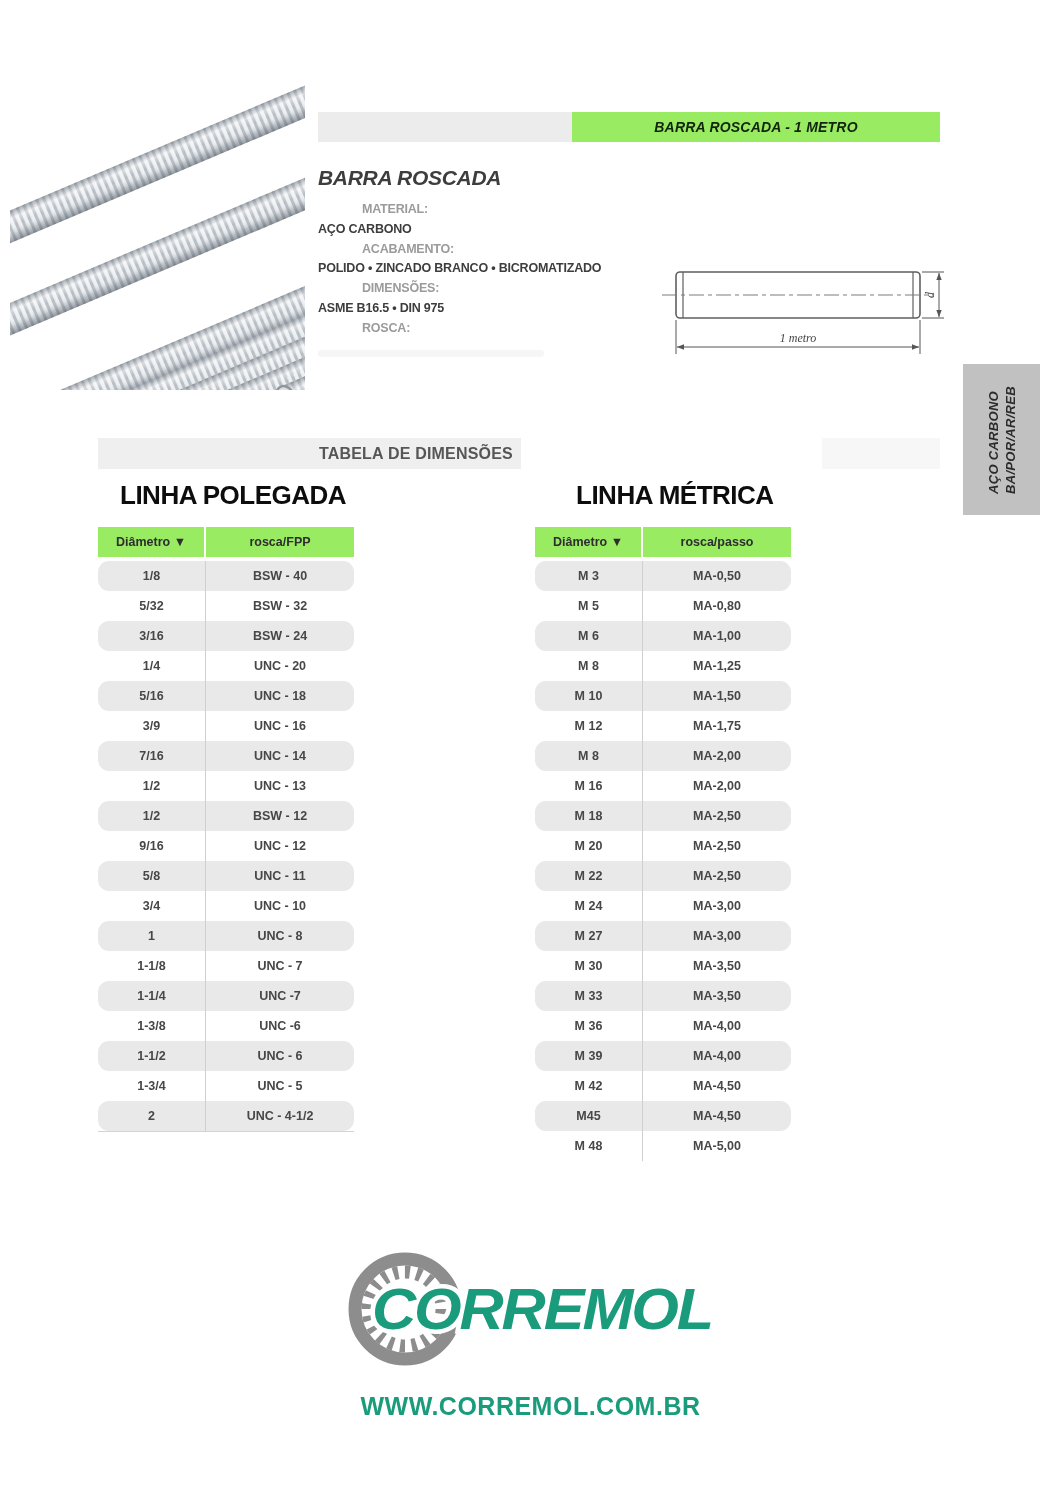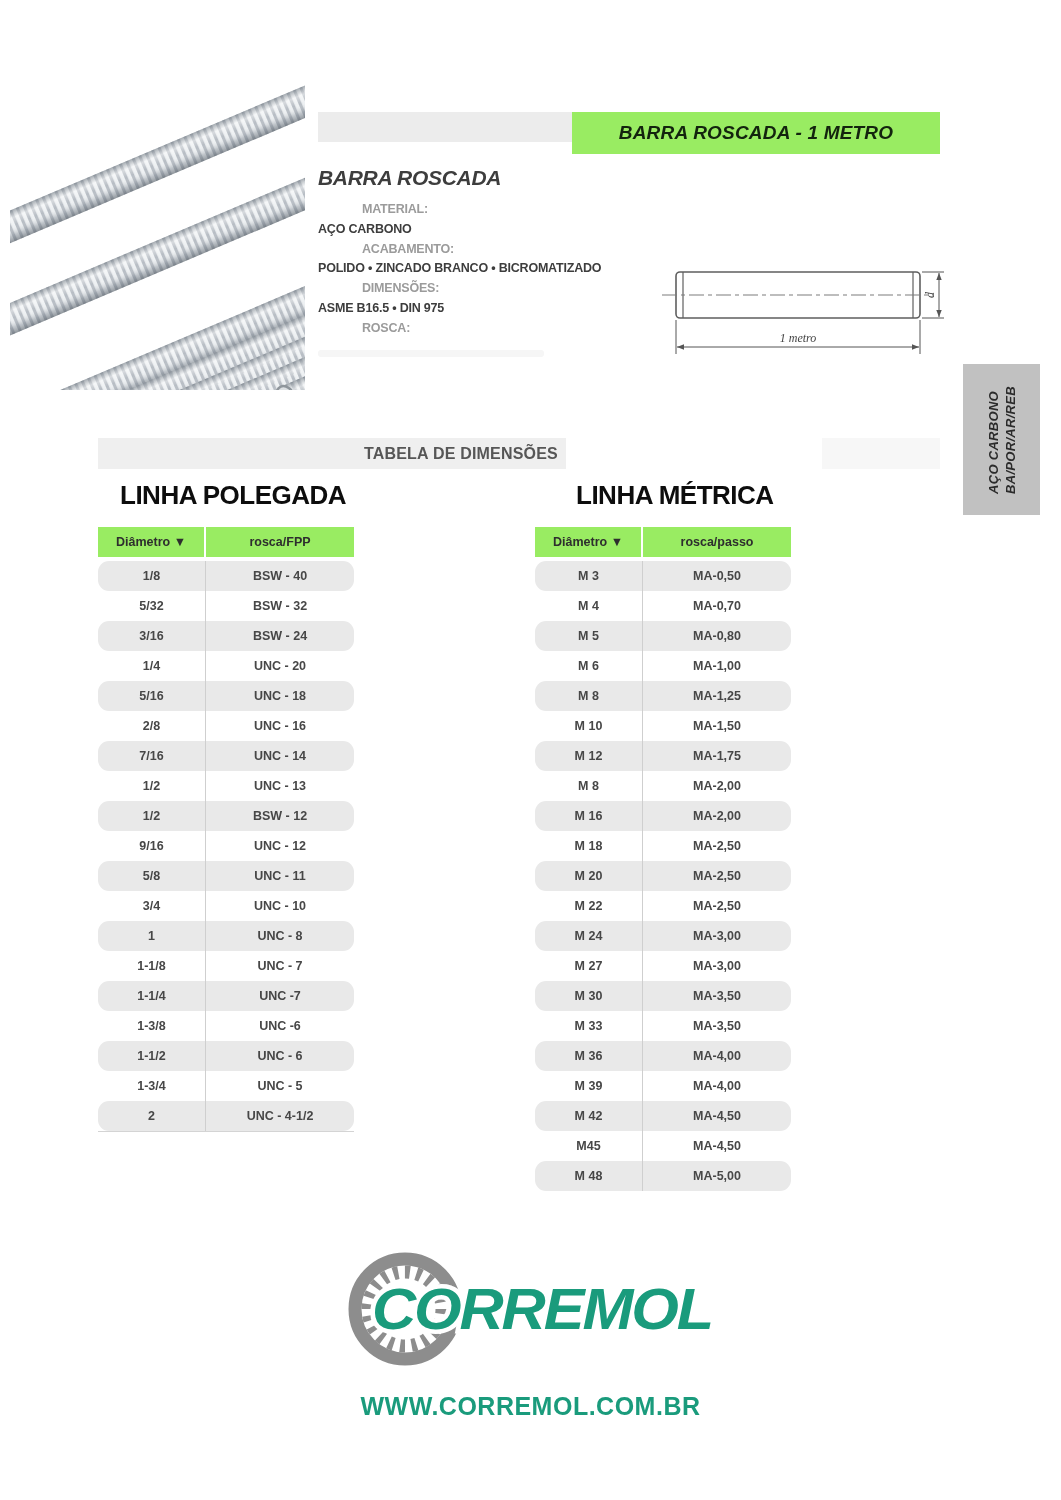--- a/index.html
+++ b/index.html
@@ -13,23 +13,23 @@
   .page{
     position:relative;width:1061px;height:1500px;margin:0 auto;
     background:#fff;overflow:hidden;
     font-family:"Liberation Sans",sans-serif;color:#333;
   }
   .abs{position:absolute;}
 
   
   .pre-banner{left:318px;top:112px;width:254px;height:30px;background:#ececec;}
   .banner{
-    left:572px;top:112px;width:368px;height:42px;background:var(--accent-green);
+    left:572px;top:112px;width:368px;height:30px;background:var(--accent-green);
     display:flex;align-items:center;justify-content:center;
-    font-weight:bold;font-style:italic;font-size:19px;color:#13240e;letter-spacing:0.2px;
+    font-weight:bold;font-style:italic;font-size:14px;color:#13240e;letter-spacing:0.2px;
   }
 
   
   .product-title{
     left:318px;top:166px;font-weight:bold;font-style:italic;font-size:21px;
     color:#3d3d3d;letter-spacing:-0.3px;
   }
   .specs{left:318px;top:200px;width:330px;font-size:12.5px;font-weight:bold;line-height:19.8px;letter-spacing:-0.2px;}
   .spec-label{color:#9b9b9b;padding-left:44px;}
   .spec-value{color:#3d3d3d;}
@@ -42,21 +42,21 @@
     left:963px;top:364px;width:77px;height:151px;background:var(--tab-gray);
     display:flex;align-items:center;justify-content:center;
   }
   .side-tab-inner{
     transform:rotate(-90deg);white-space:nowrap;text-align:left;
     font-weight:bold;font-style:italic;font-size:13px;line-height:17px;color:#2b2b2b;letter-spacing:0.3px;
   }
 
   
   .section-bar{
-    left:98px;top:438px;width:468px;height:31px;background:var(--bar-gray);
+    left:98px;top:438px;width:423px;height:31px;background:var(--bar-gray);
     display:flex;align-items:center;justify-content:flex-end;padding-right:8px;box-sizing:border-box;
     font-weight:bold;font-size:16px;color:#565656;letter-spacing:0.2px;
   }
   .section-bar-right{left:822px;top:438px;width:118px;height:31px;background:#f7f7f7;}
 
   
   .table-heading{font-weight:bold;font-size:26px;color:#0d0d0d;letter-spacing:-0.5px;top:480px;}
   .heading-left{left:120px;}
   .heading-right{left:576px;}
 
@@ -202,21 +202,21 @@
         </div>
         <div class="trow">
           <div class="tcell c0">1/4</div>
           <div class="tcell c1">UNC - 20</div>
         </div>
         <div class="trow">
           <div class="tcell c0">5/16</div>
           <div class="tcell c1">UNC - 18</div>
         </div>
         <div class="trow">
-          <div class="tcell c0">2/8</div>
+          <div class="tcell c0">3/9</div>
           <div class="tcell c1">UNC - 16</div>
         </div>
         <div class="trow">
           <div class="tcell c0">7/16</div>
           <div class="tcell c1">UNC - 14</div>
         </div>
         <div class="trow">
           <div class="tcell c0">1/2</div>
           <div class="tcell c1">UNC - 13</div>
         </div>
@@ -269,24 +269,20 @@
 
   <div class="abs dim-table t-right">
     <div class="thead">
       <div class="hcell hc0">Diâmetro ▼</div>
       <div class="hcell hc1">rosca/passo</div>
     </div>
     <div class="rows">
         <div class="trow">
           <div class="tcell c0">M 3</div>
           <div class="tcell c1">MA-0,50</div>
-        </div>
-        <div class="trow">
-          <div class="tcell c0">M 4</div>
-          <div class="tcell c1">MA-0,70</div>
         </div>
         <div class="trow">
           <div class="tcell c0">M 5</div>
           <div class="tcell c1">MA-0,80</div>
         </div>
         <div class="trow">
           <div class="tcell c0">M 6</div>
           <div class="tcell c1">MA-1,00</div>
         </div>
         <div class="trow">

